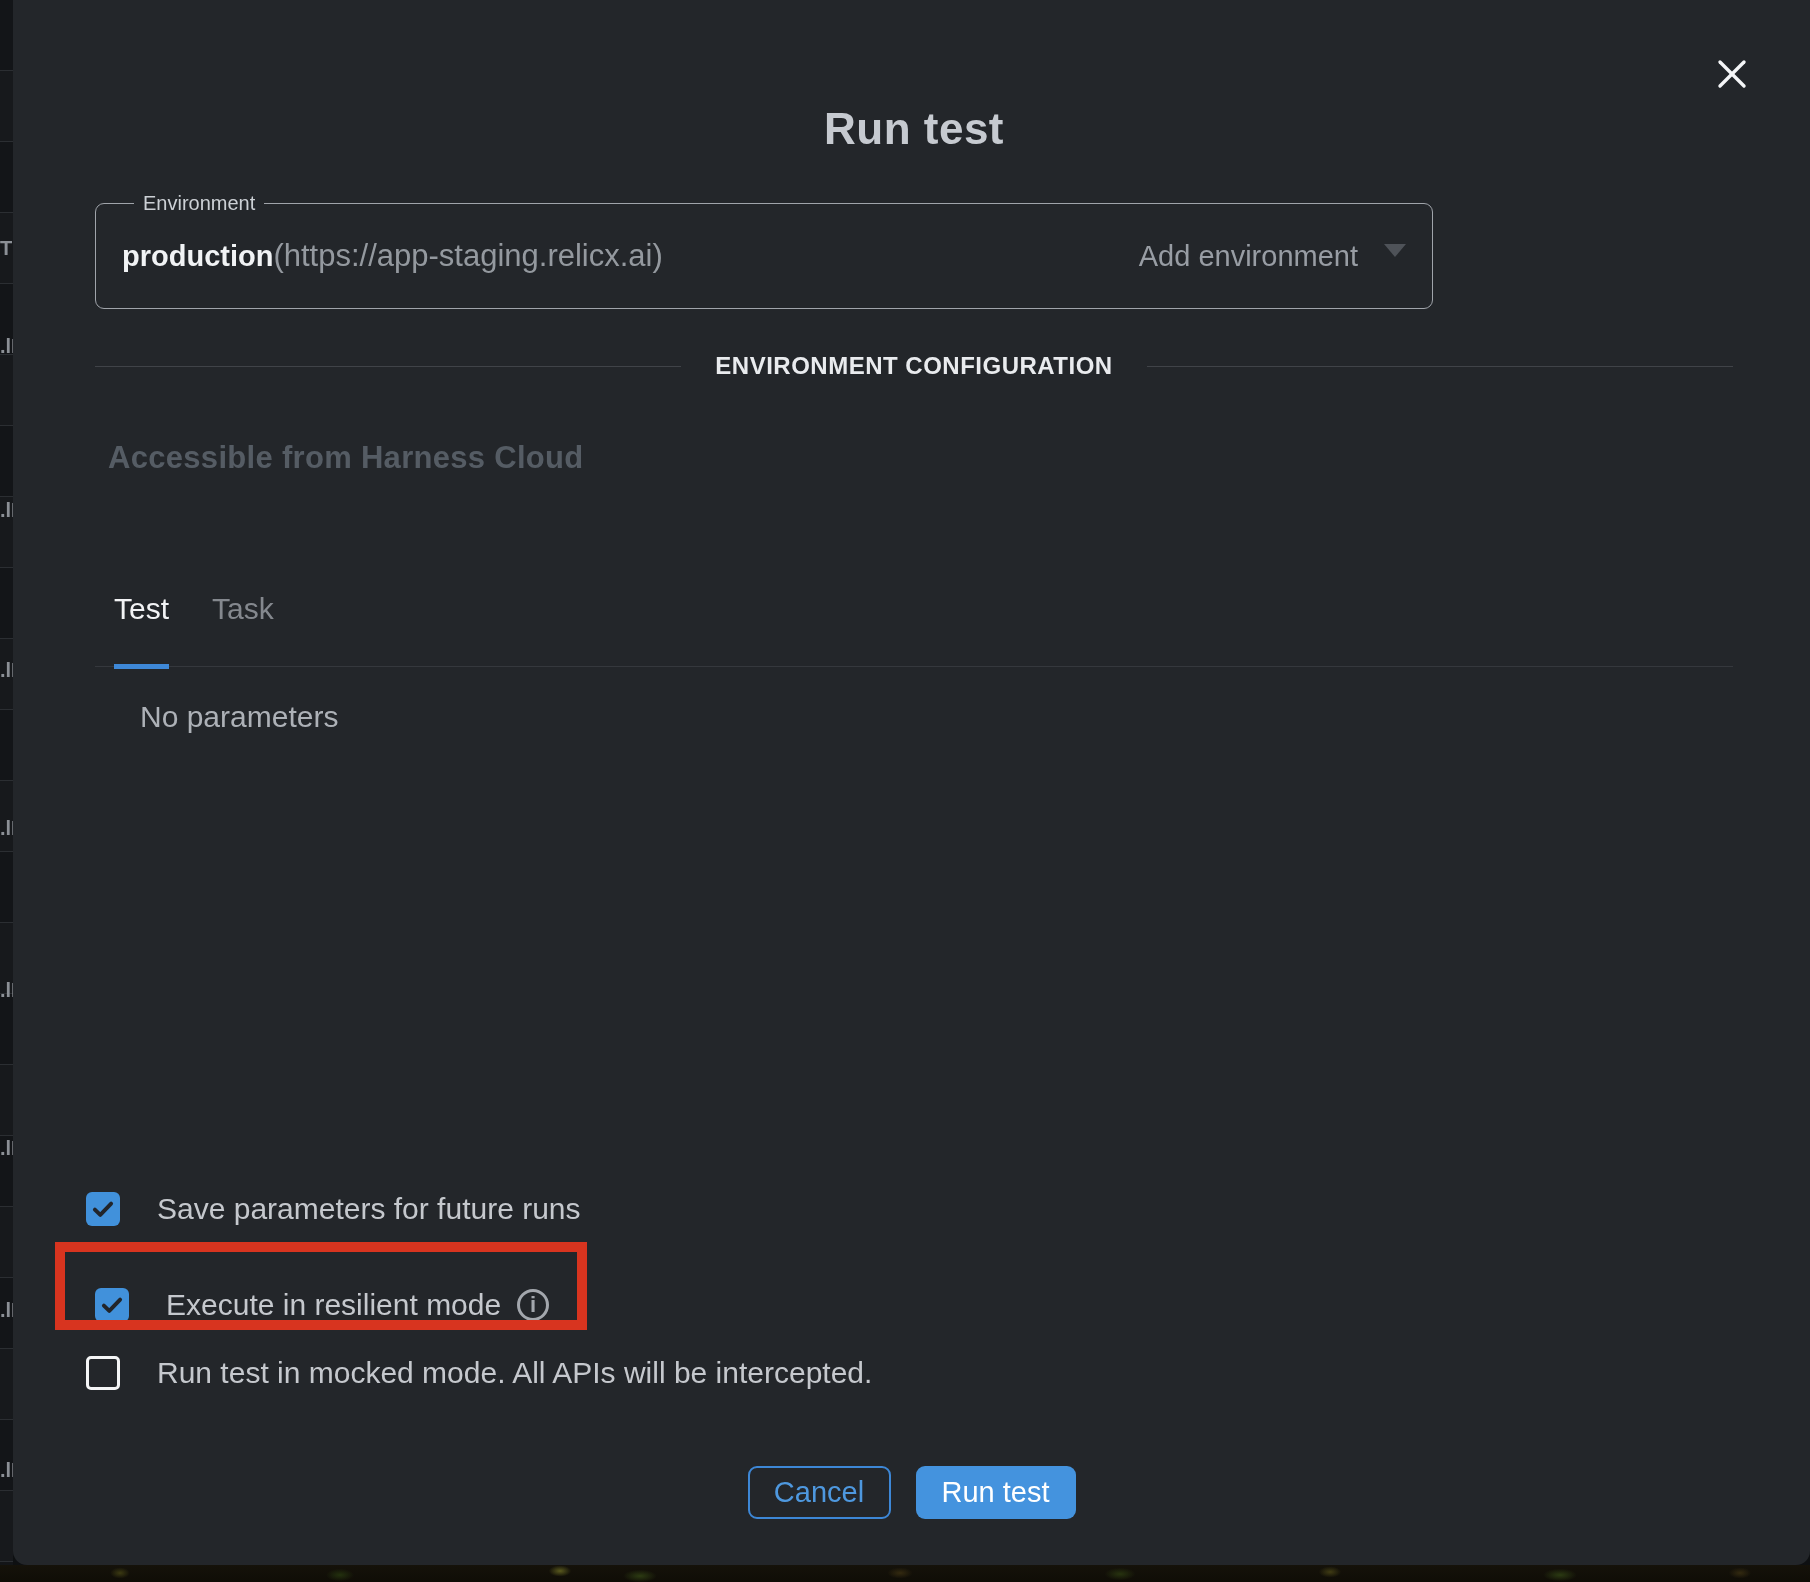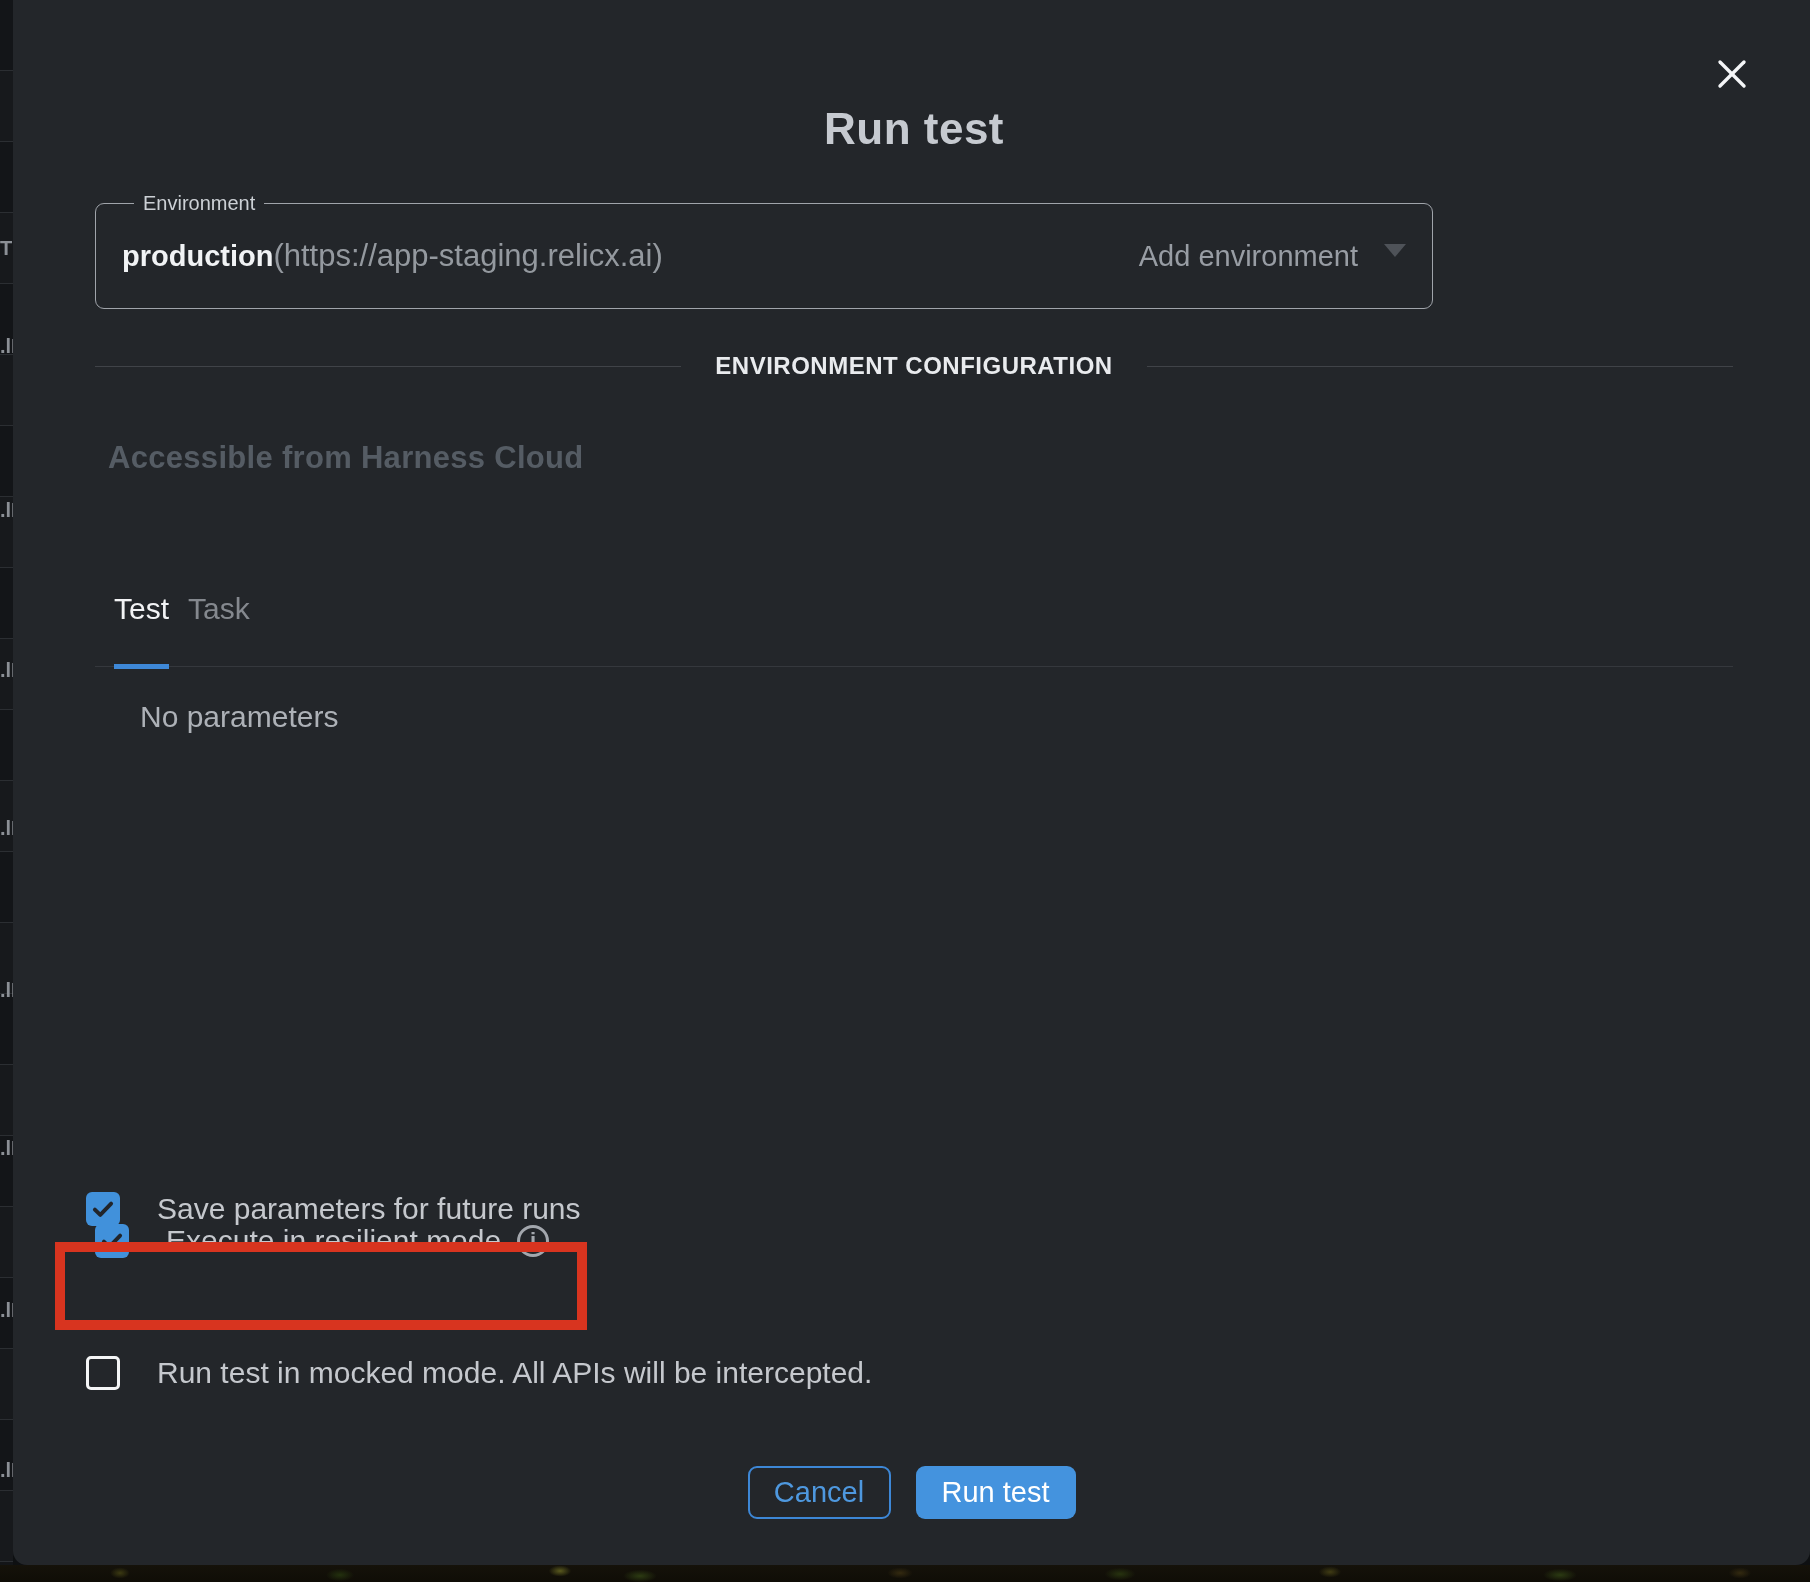--- a/index.html
+++ b/index.html
@@ -77,41 +77,41 @@
 
   .env-note {
     position: absolute; left: 95px; top: 440px;
     color: #555c64; font-size: 31px; font-weight: bold; letter-spacing: 0.3px;
   }
 
   
   .tabs {
     position: absolute; left: 82px; top: 592px; width: 1638px;
     border-bottom: 1px solid #35383d;
-    display: flex; column-gap: 19px; padding-left: 19px;
+    display: flex; column-gap: 43px; padding-left: 19px;
   }
   .tab {
     font-size: 30px; padding-bottom: 38px; cursor: pointer;
     border-bottom: 5px solid transparent; margin-bottom: -3px;
   }
   .tab.active { color: #f2f3f5; border-bottom-color: #3e88d7; }
   .tab.inactive { color: #84888e; }
 
   .empty-state {
     position: absolute; left: 127px; top: 700px;
     color: #adb1b7; font-size: 30px;
   }
 
   
   .option-row {
     position: absolute; left: 73px; display: flex; align-items: center;
     cursor: pointer;
   }
   .row-save   { top: 1192px; }
-  .row-resil  { top: 1224px; padding-left: 9px; }
+  .row-resil  { top: 1288px; padding-left: 9px; }
   .row-mock   { top: 1356px; }
   .checkbox {
     width: 34px; height: 34px; border-radius: 6px; flex: none;
     display: flex; align-items: center; justify-content: center;
   }
   .checkbox.checked { background: #4191db; }
   .checkbox.unchecked { background: transparent; border: 3px solid #f4f5f6; border-radius: 5px; }
   .option-label { color: #c5c8cd; font-size: 30px; margin-left: 37px; white-space: nowrap; }
   .info-icon {
     width: 32px; height: 32px; border: 3px solid #a3a7ad; border-radius: 50%;

